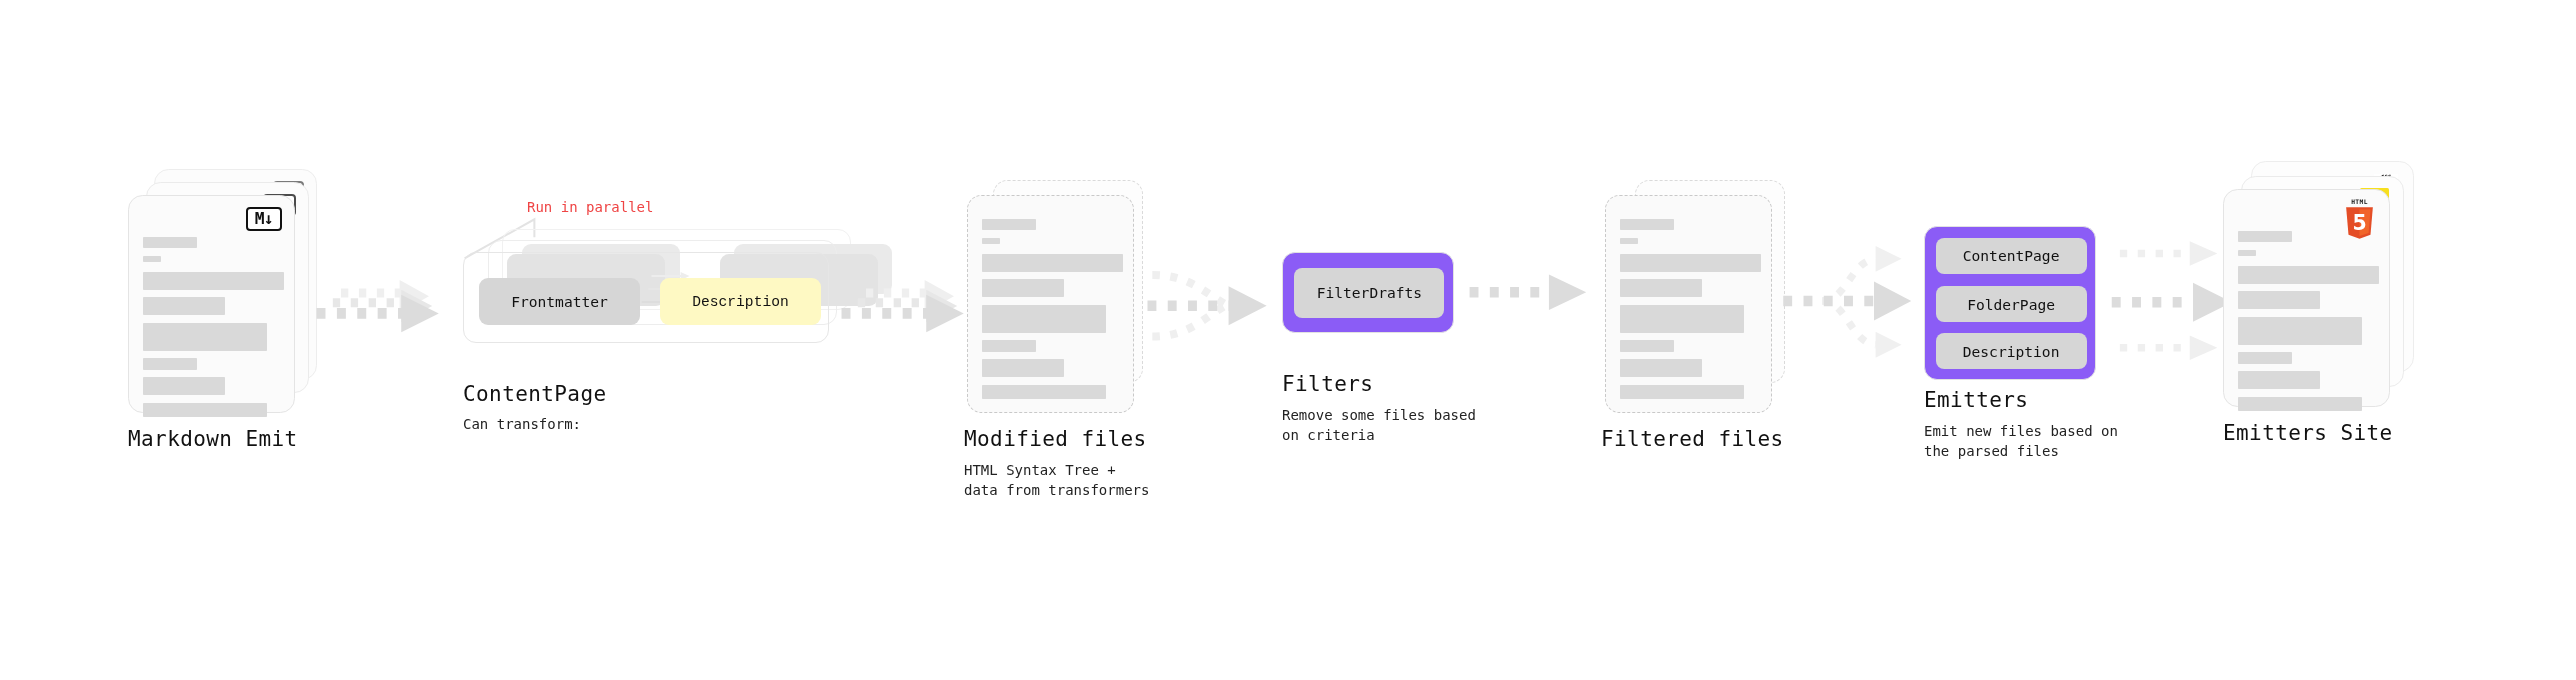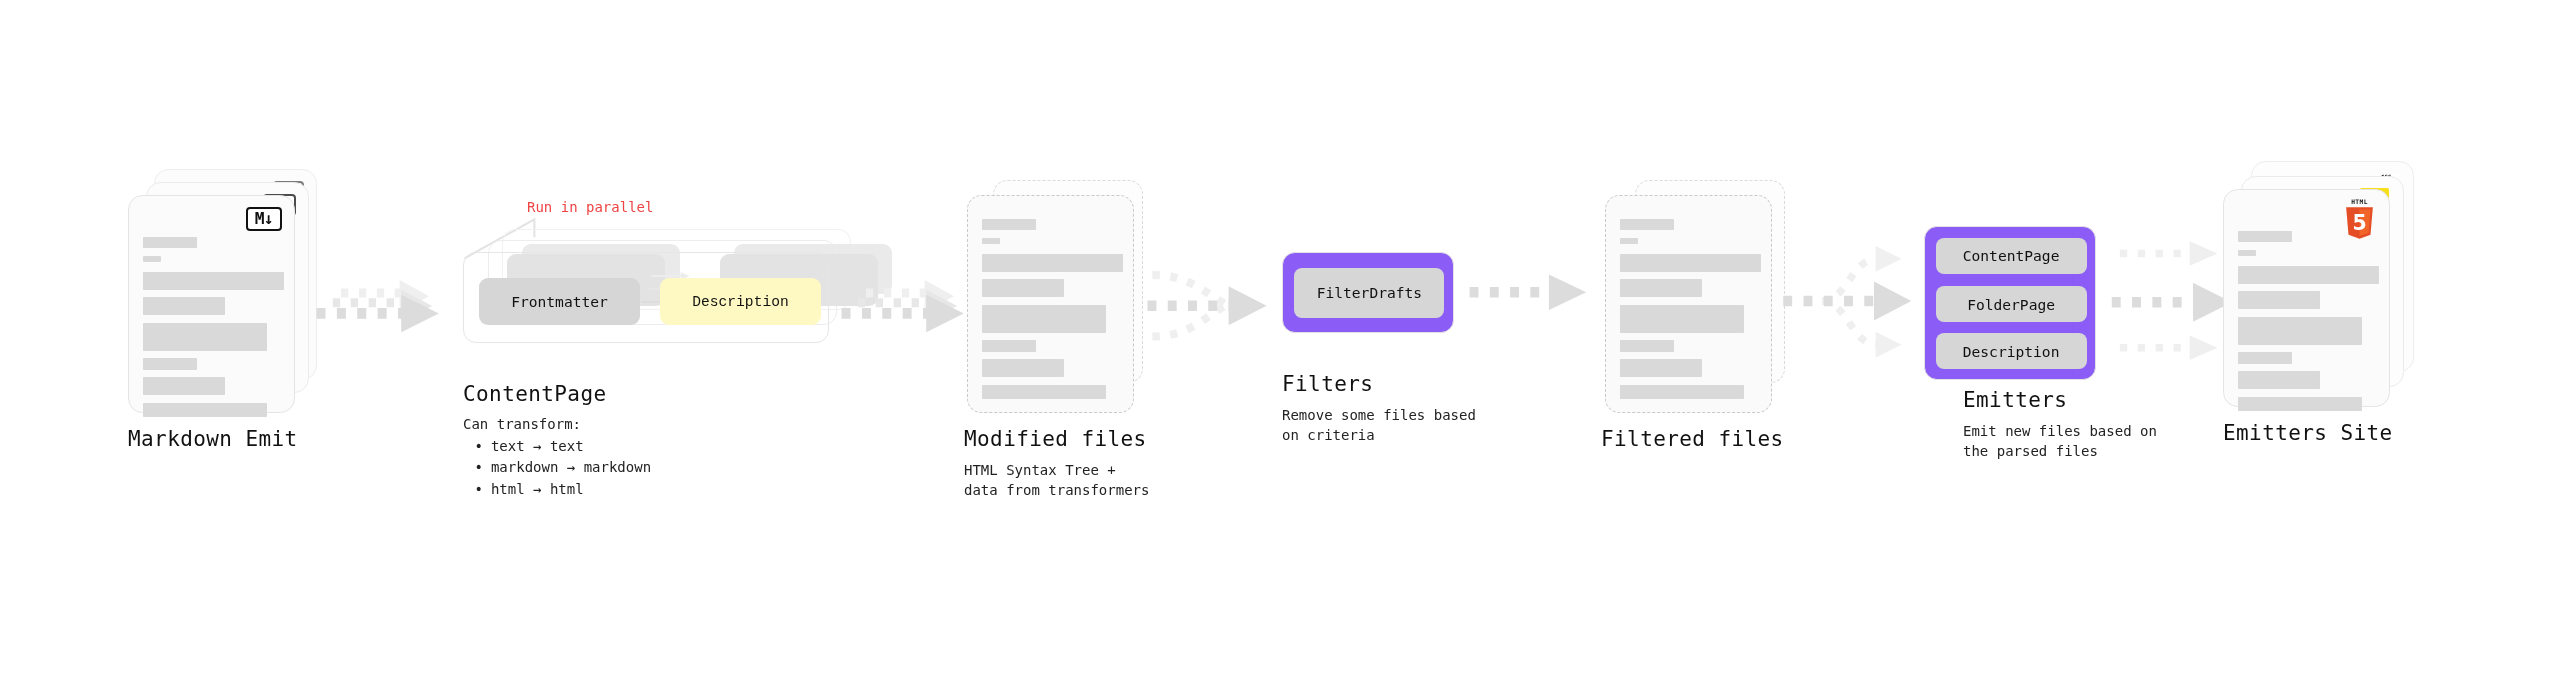--- a/index.html
+++ b/index.html
@@ -179,25 +179,20 @@
 
     <div class="pbox" style="left:463px; top:252px; width:366px; height:91px; background:transparent; border-color:#E6E6E6;"></div>
 
     <div class="tchip" style="left:479px; top:278px; width:161px; height:47px; background:#D6D6D6;">Frontmatter</div>
     <div class="tchip" style="left:660px; top:278px; width:161px; height:47px; background:#fef9c3;font-family:Liberation Mono, monospace;">Description</div>
 
     <div class="caption" style="left:463px; top:382px;">
       <div class="title">ContentPage</div>
       <div class="tlist">
         <div class="lead">Can transform:</div>
-        <ul>
-          <li>text → text</li>
-          <li>markdown → markdown</li>
-          <li>html → html</li>
-        </ul>
       </div>
     </div>
   </div>
 
   <svg width="163" height="98" style="left:835px; top:275px;" viewBox="0 0 200 120">
     <g stroke="#EFEFEF" stroke-width="11" stroke-dasharray="9 13" fill="none">
       <line x1="38" y1="22" x2="118" y2="22"></line>
     </g>
     <polygon points="110,6 146,26 110,46" fill="#EFEFEF"></polygon>
     <g stroke="#E7E7E7" stroke-width="11" stroke-dasharray="9 13" fill="none">
@@ -281,21 +276,21 @@
     <line x1="4" y1="80" x2="120" y2="80" stroke="#DCDCDC" stroke-width="13" stroke-dasharray="11 14"></line>
     <polygon points="116,56 162,80 116,104" fill="#DCDCDC"></polygon>
   </svg>
 
   <div>
     <div class="pbox" style="left:1924px; top:226px; width:172px; height:154px;">
       <div class="chip" style="position:absolute; left:10.6px; top:10.6px; width:151px; height:36px;">ContentPage</div>
       <div class="chip" style="position:absolute; left:10.6px; top:59px; width:151px; height:36px;">FolderPage</div>
       <div class="chip" style="position:absolute; left:10.6px; top:106px; width:151px; height:36px;">Description</div>
     </div>
-    <div class="caption" style="left:1924px; top:388px;margin-left:39px;">
+    <div class="caption" style="left:1924px; top:388px;">
       <div class="title">Emitters</div>
       <div class="sub">Emit new files based on
 the parsed files</div>
     </div>
   </div>
 
   <svg width="163" height="130" style="left:2105px; top:234px;" viewBox="0 0 200 160">
     <line x1="18" y1="24" x2="108" y2="24" stroke="#EFEFEF" stroke-width="9" stroke-dasharray="9 13"></line>
     <polygon points="104,9 138,24 104,39" fill="#EFEFEF"></polygon>
     <line x1="8" y1="84" x2="112" y2="84" stroke="#DCDCDC" stroke-width="13" stroke-dasharray="11 14"></line>

